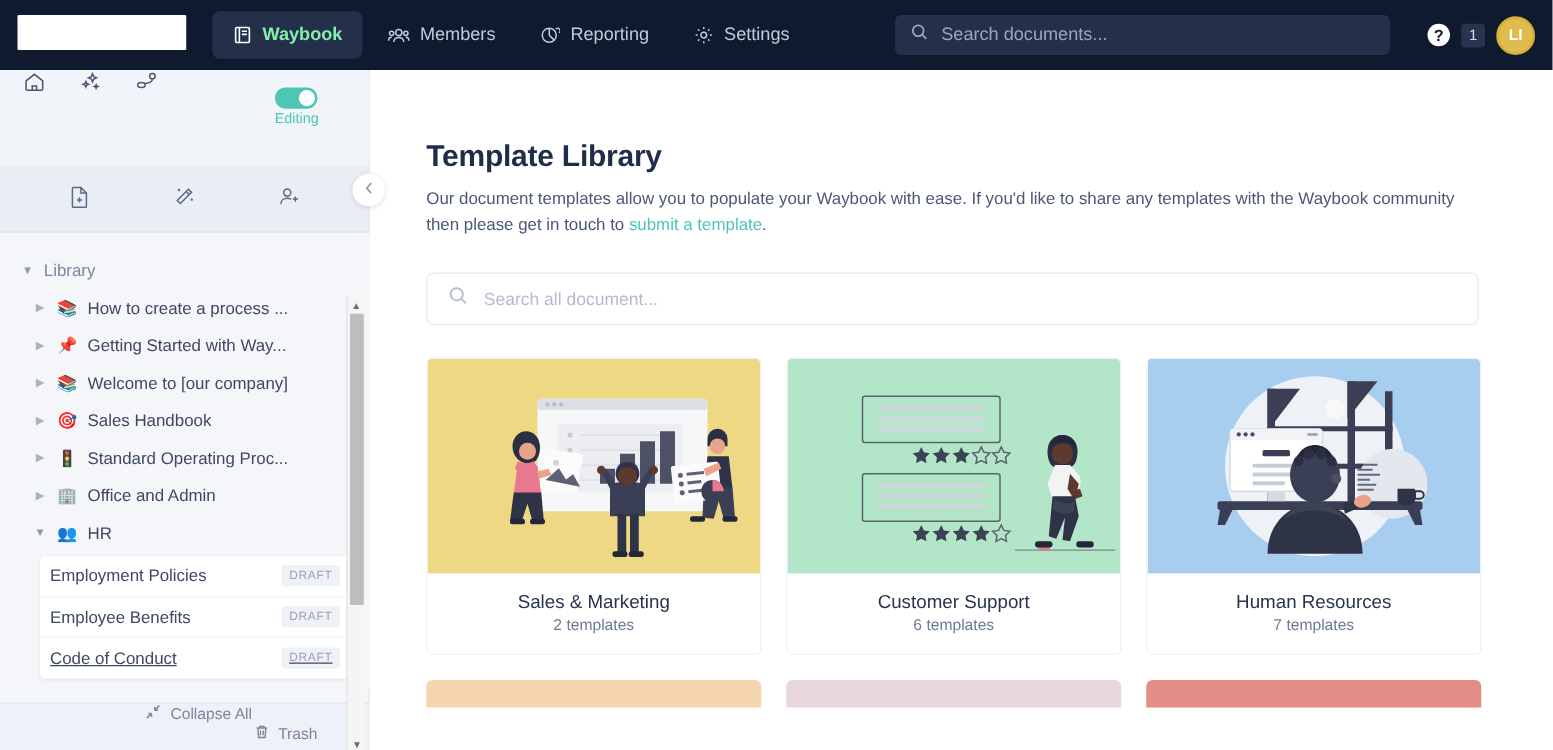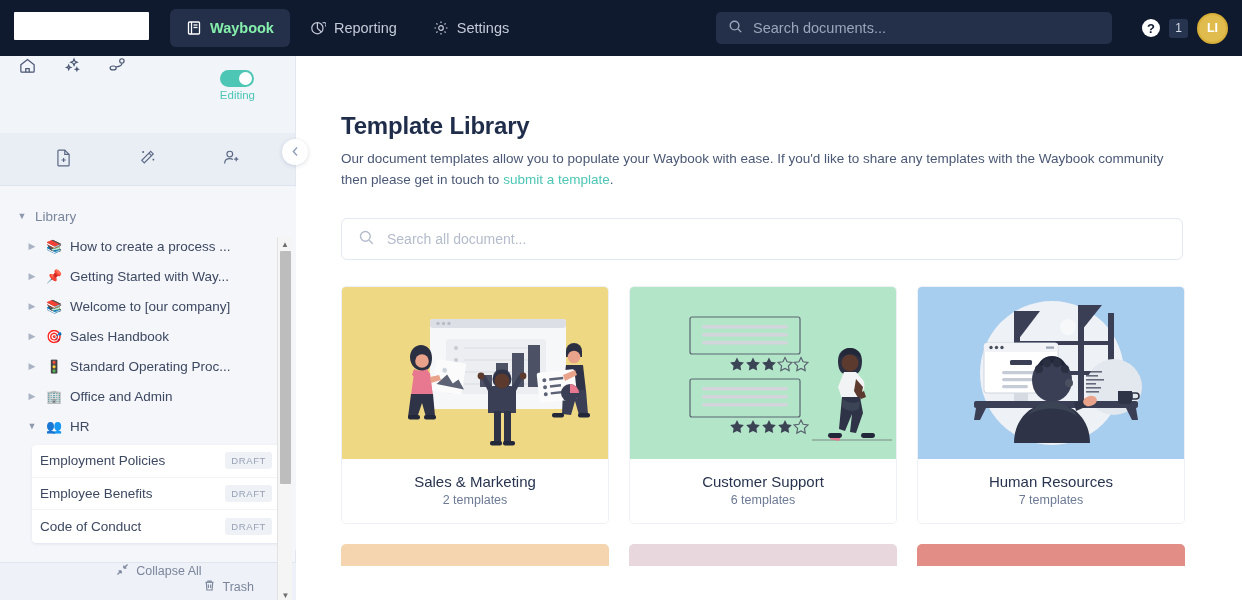--- a/index.html
+++ b/index.html
@@ -153,21 +153,21 @@
     border-radius: 4px;
     box-shadow: 0 1px 3px rgba(40,55,90,.10);
     overflow: hidden;
   }
   .draft-row {
     display: flex; align-items: center; justify-content: space-between;
     height: 32.5px; padding: 0 10px 0 8px;
     font-size: 13.5px; color: #3d4861; cursor: pointer;
     border-bottom: 1px solid #f1f3f7;
   }
-  .draft-row:last-child { border-bottom: none; }
+  .draft-row:last-child { border-bottom: none; text-decoration: underline; }
   .draft-tag {
     background: #eef1f6; color: #98a2b5;
     font-size: 9.5px; letter-spacing: .6px;
     padding: 3px 6px; border-radius: 3px;
   }
 
   
   .sb-scroll {
     position: absolute; left: 277px; top: 181px;
     width: 15px; height: 365px;
@@ -258,20 +258,33 @@
         <svg width="16" height="16" viewBox="0 0 16 16" fill="none" stroke="#ffffff" stroke-width="1.3">
           <rect x="2.5" y="2" width="11" height="12" rx="1"></rect>
           <line x1="5.5" y1="2" x2="5.5" y2="14"></line>
           <line x1="7.5" y1="5" x2="11.5" y2="5"></line>
           <line x1="7.5" y1="7.5" x2="11.5" y2="7.5"></line>
         </svg>
       </span>
       <span>Waybook</span>
     </div>
 
+    <div class="navitem">
+      <span>
+        <svg width="18" height="16" viewBox="0 0 18 16" fill="none" stroke="#c3cbd9" stroke-width="1.2">
+          <circle cx="9" cy="6" r="2.5"></circle>
+          <path d="M5 13.5c0-2.2 1.8-3.6 4-3.6s4 1.4 4 3.6"></path>
+          <circle cx="3.3" cy="6.6" r="1.7"></circle>
+          <path d="M0.8 12.6c0-1.7 1.2-2.8 2.6-2.8"></path>
+          <circle cx="14.7" cy="6.6" r="1.7"></circle>
+          <path d="M17.2 12.6c0-1.7-1.2-2.8-2.6-2.8"></path>
+        </svg>
+      </span>
+      <span>Members</span>
+    </div>
 
     <div class="navitem">
       <span>
         <svg width="16" height="16" viewBox="0 0 16 16" fill="none" stroke="#c3cbd9" stroke-width="1.2">
           <circle cx="7.4" cy="8.2" r="5.6"></circle>
           <path d="M7.4 8.2V2.6M7.4 8.2l4 3.9"></path>
           <path d="M12.6 3.2a2 2 0 1 1 2.6 3" stroke-width="1.1"></path>
         </svg>
       </span>
       <span>Reporting</span>

